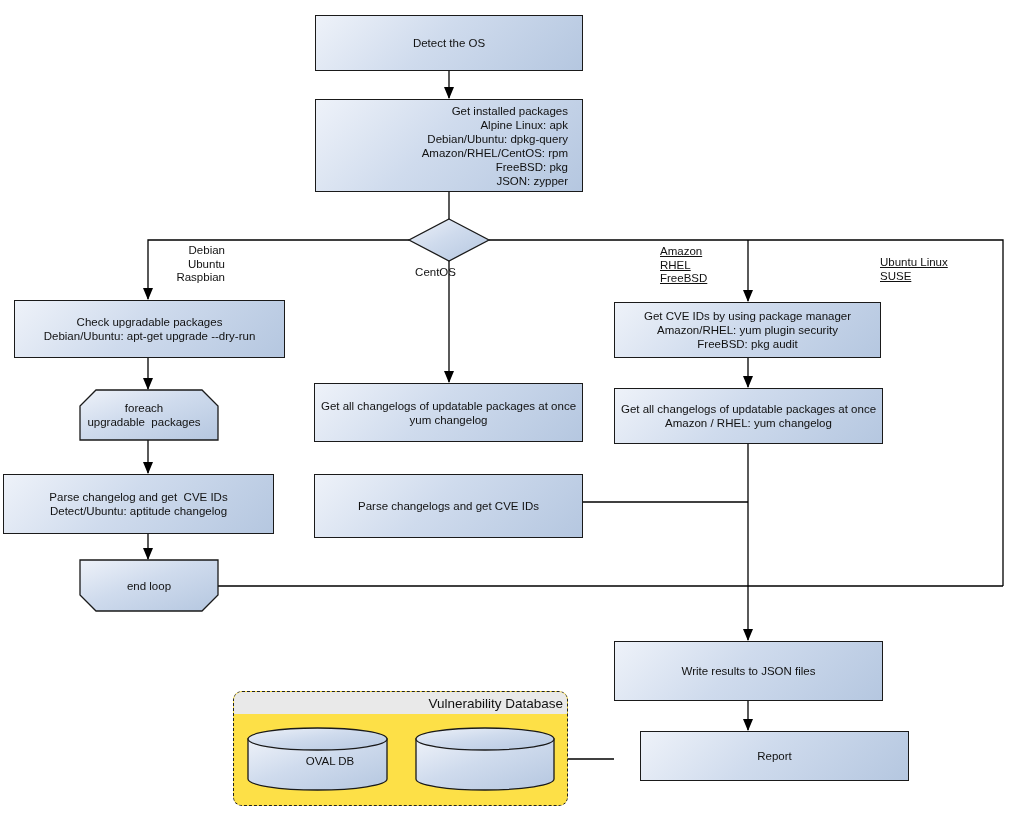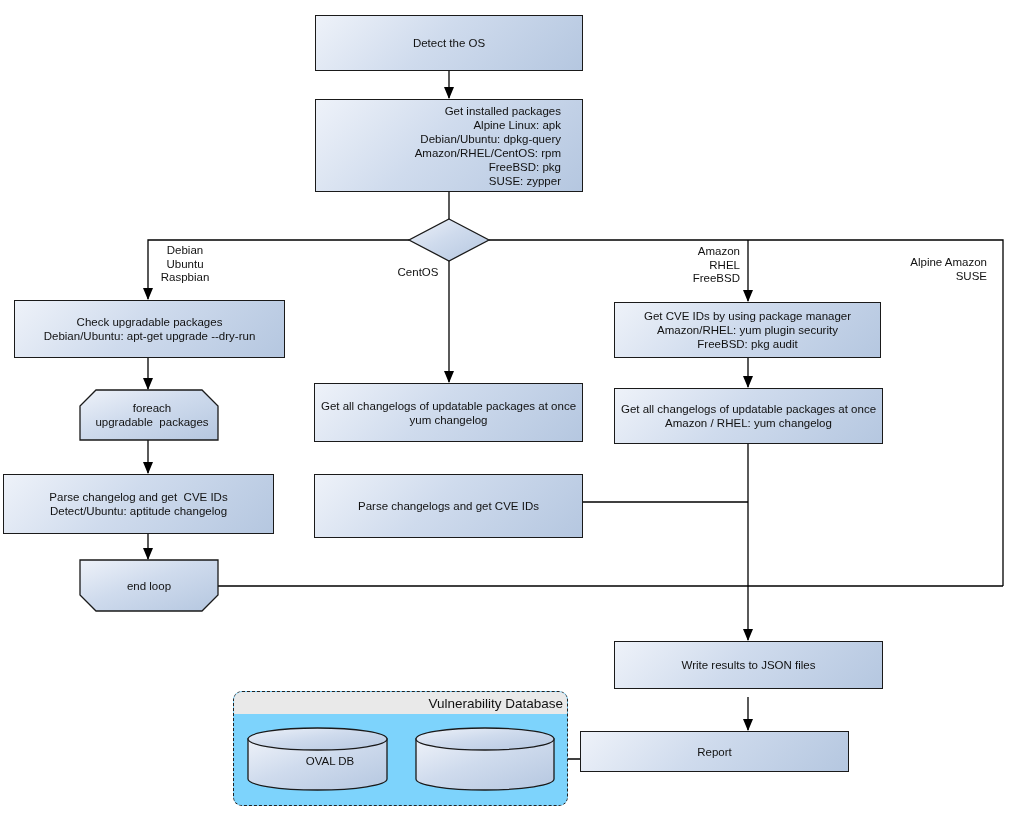--- a/index.html
+++ b/index.html
@@ -8,36 +8,36 @@
     font-family:"Liberation Sans","DejaVu Sans",sans-serif;color:#111;
     overflow:hidden;
   }
   .node{
     position:absolute;box-sizing:border-box;
     border:1px solid #1a1a1a;
     background:linear-gradient(135deg,#eef2f9 0%,#cfdbed 45%,#b5c7e0 100%);
     display:flex;flex-direction:column;justify-content:center;align-items:center;
     font-size:11.5px;line-height:14px;text-align:center;z-index:3;
   }
-  .node.align-right{align-items:flex-end;text-align:right;padding-right:21px;}
+  .node.align-right{align-items:flex-end;text-align:right;padding-right:14px;}
   .line{white-space:pre;}
   .shape-text{
     position:absolute;display:flex;flex-direction:column;justify-content:center;align-items:center;
     font-size:11.5px;line-height:14px;text-align:center;z-index:3;pointer-events:none;
   }
   .branch-label{
     position:absolute;font-size:11.5px;line-height:13.5px;z-index:3;
   }
-  .branch-label.center{text-align:center;}
-  .branch-label.right{text-align:right;}
+  .branch-label.center{text-align:right;}
+  .branch-label.right{text-align:left;text-decoration:underline;}
   #connector-layer{position:absolute;left:0;top:0;z-index:2;}
   .group-box{
     position:absolute;box-sizing:border-box;z-index:1;
     left:233px;top:691px;width:335px;height:115px;
-    background:#7dd3fc;border:1.5px dashed #222;border-radius:9px;
+    background:#fde047;border:1.5px dashed #222;border-radius:9px;
   }
   .group-band{
     position:absolute;left:0;top:0;right:0;height:22px;
     background:#e9e9e9;border-radius:8px 8px 0 0;
     display:flex;align-items:center;justify-content:flex-end;
     font-size:13.5px;padding-right:4px;box-sizing:border-box;
   }
 </style>
 </head>
 <body>
@@ -100,29 +100,29 @@
   <div class="node" style="left:315px;top:15px;width:268px;height:56px">
     <div class="line">Detect the OS</div>
   </div>
 
   <div class="node align-right" style="left:315px;top:99px;width:268px;height:93px">
     <div class="line">Get installed packages</div>
     <div class="line">Alpine Linux: apk</div>
     <div class="line">Debian/Ubuntu: dpkg-query</div>
     <div class="line">Amazon/RHEL/CentOS: rpm</div>
     <div class="line">FreeBSD: pkg</div>
-    <div class="line">SUSE: zypper</div>
+    <div class="line">JSON: zypper</div>
   </div>
 
   <div class="node" style="left:14px;top:300px;width:271px;height:58px">
     <div class="line">Check upgradable packages</div>
     <div class="line">Debian/Ubuntu: apt-get upgrade --dry-run</div>
   </div>
 
-  <div class="shape-text" style="left:76px;top:390px;width:152px;height:50px">
+  <div class="shape-text" style="left:68px;top:390px;width:152px;height:50px">
     <div class="line">foreach</div>
     <div class="line">upgradable  packages</div>
   </div>
 
   <div class="node" style="left:3px;top:474px;width:271px;height:60px">
     <div class="line">Parse changelog and get  CVE IDs</div>
     <div class="line">Detect/Ubuntu: aptitude changelog</div>
   </div>
 
   <div class="shape-text" style="left:80px;top:560px;width:138px;height:51px">
@@ -142,46 +142,46 @@
     <div class="line">Get CVE IDs by using package manager</div>
     <div class="line">Amazon/RHEL: yum plugin security</div>
     <div class="line">FreeBSD: pkg audit</div>
   </div>
 
   <div class="node" style="left:614px;top:388px;width:269px;height:56px">
     <div class="line">Get all changelogs of updatable packages at once</div>
     <div class="line">Amazon / RHEL: yum changelog</div>
   </div>
 
-  <div class="node" style="left:614px;top:641px;width:269px;height:48px">
+  <div class="node" style="left:614px;top:641px;width:269px;height:60px">
     <div class="line">Write results to JSON files</div>
   </div>
 
-  <div class="node" style="left:580px;top:731px;width:269px;height:41px">
+  <div class="node" style="left:640px;top:731px;width:269px;height:50px">
     <div class="line">Report</div>
   </div>
 
   <div class="branch-label center" style="left:145px;top:244px;width:80px">
     <div class="line">Debian</div>
     <div class="line">Ubuntu</div>
     <div class="line">Raspbian</div>
   </div>
 
   <div class="branch-label center" style="left:380px;top:266px;width:76px">
     <div class="line">CentOS</div>
   </div>
 
   <div class="branch-label right" style="left:660px;top:245px;width:80px">
     <div class="line">Amazon</div>
     <div class="line">RHEL</div>
     <div class="line">FreeBSD</div>
   </div>
 
   <div class="branch-label right" style="left:880px;top:256px;width:107px">
-    <div class="line">Alpine Amazon</div>
+    <div class="line">Ubuntu Linux</div>
     <div class="line">SUSE</div>
   </div>
 
   <div class="shape-text" style="left:248px;top:741px;width:164px;height:40px">
     <div class="line">OVAL DB</div>
   </div>
 
 </div>
 
 </body></html>

